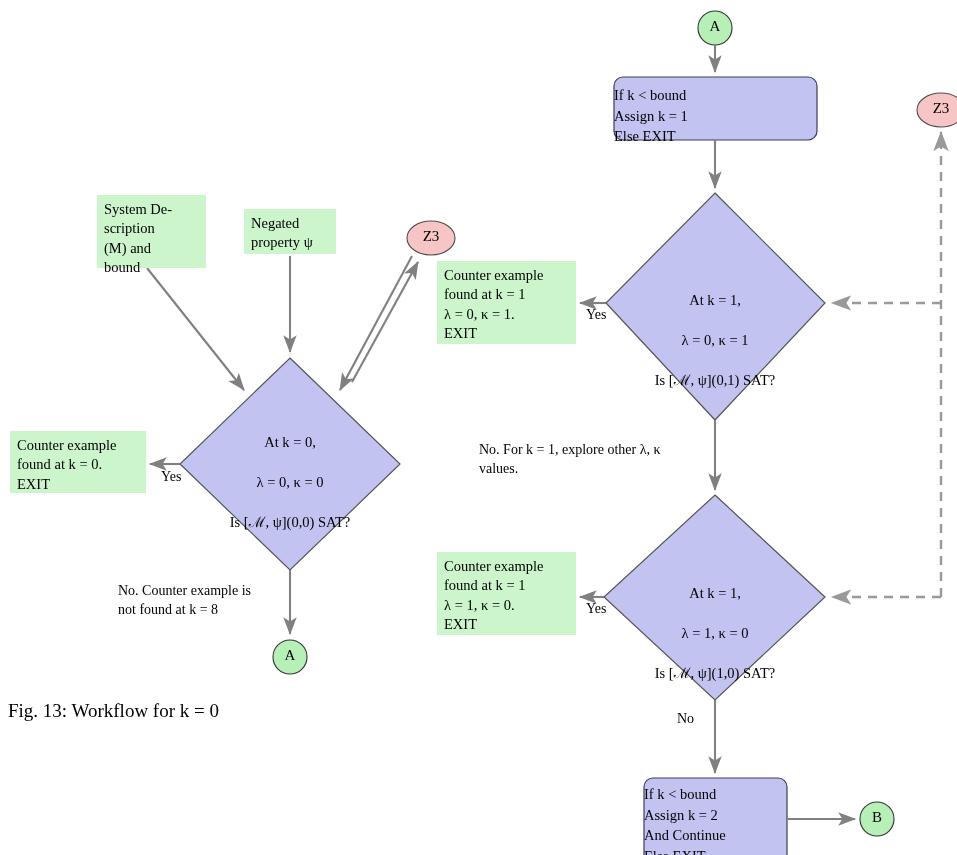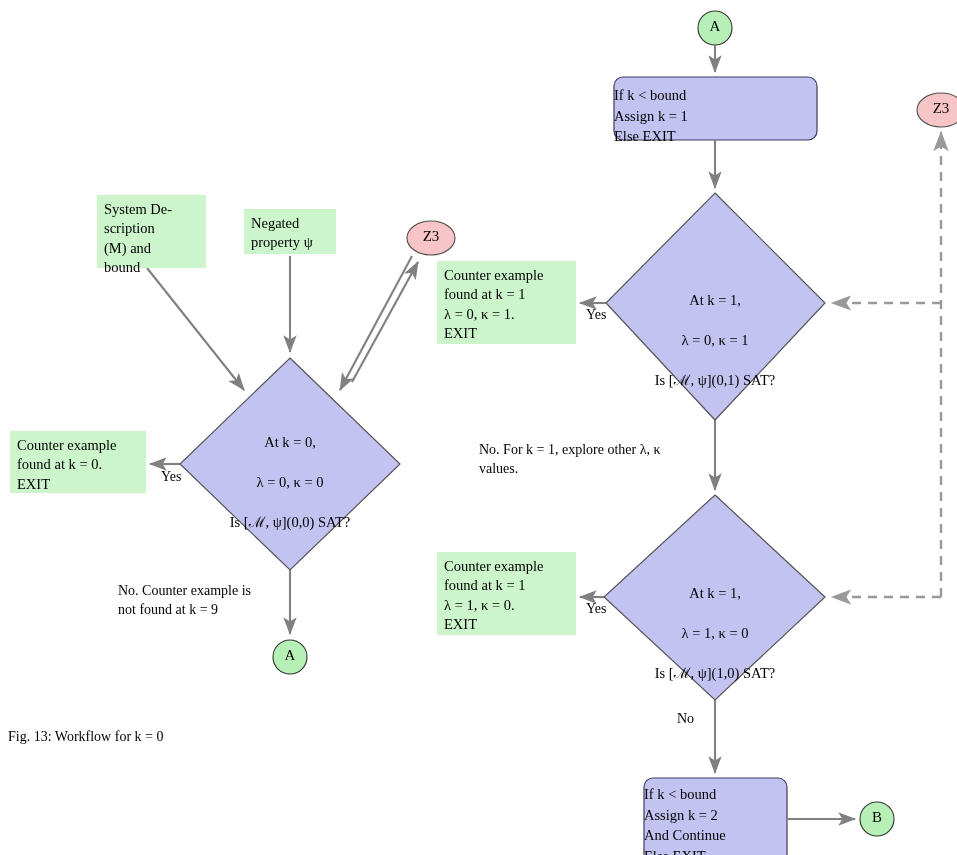--- a/index.html
+++ b/index.html
@@ -53,23 +53,22 @@
     line-height: 1.35;
   }
   .circ-label {
     position: absolute;
     text-align: center;
     font-size: 15px;
     pointer-events: none;
   }
   .caption {
     position: absolute;
-    font-size: 14px;
+    font-size: 19px;
     white-space: nowrap;
-    margin-top: 29px;
   }
 </style>
 </head>
 <body>
 
 <svg id="canvas" viewBox="0 0 957 855">
   <defs>
     <marker id="ah" markerWidth="9" markerHeight="9" refX="8" refY="3.2" orient="auto" markerUnits="strokeWidth">
       <path d="M0,0 L8.5,3.2 L0,6.4 L2,3.2 z" fill="#808080"></path>
     </marker>
@@ -161,21 +160,21 @@
   <div>Is [ℳ, ψ](0,0) SAT?</div>
 </div>
 
 <div class="greenbox" style="left:10px; top:431px; width:136px; height:62px;">Counter example
 found at k = 0.
 EXIT</div>
 
 <div class="edge-label" style="left:161px; top:468px;">Yes</div>
 
 <div class="edge-label" style="left:118px; top:582px; width:180px;">No. Counter example is
-not found at k = 9</div>
+not found at k = 8</div>
 
 <div class="circ-label" style="left:270px; top:647px; width:40px;">A</div>
 
 <div class="caption" style="left:8px; top:700px;">Fig. 13: Workflow for k = 0</div>
 
 <div class="circ-label" style="left:695px; top:18px; width:40px;">A</div>
 
 <div class="proc-label" style="left:614px; top:85px; width:203px;">If k  &lt; bound
 Assign k  =  1
 Else EXIT</div>

